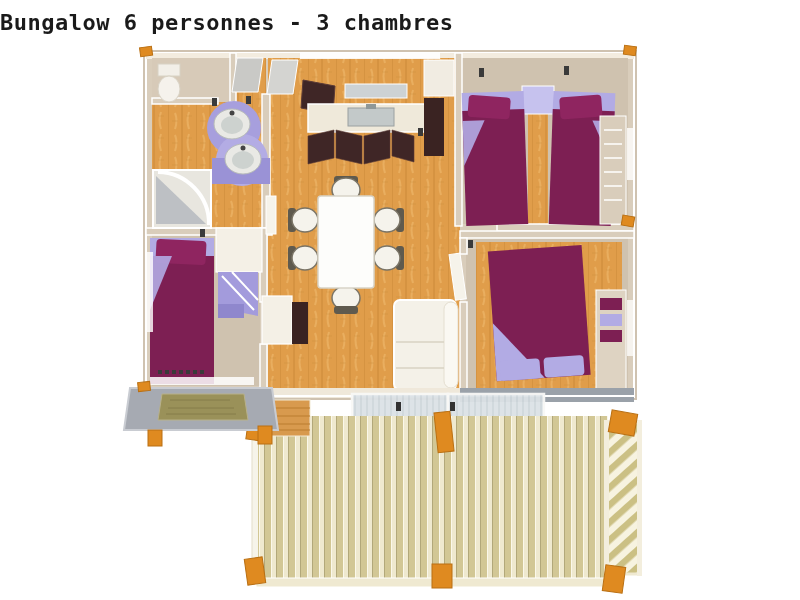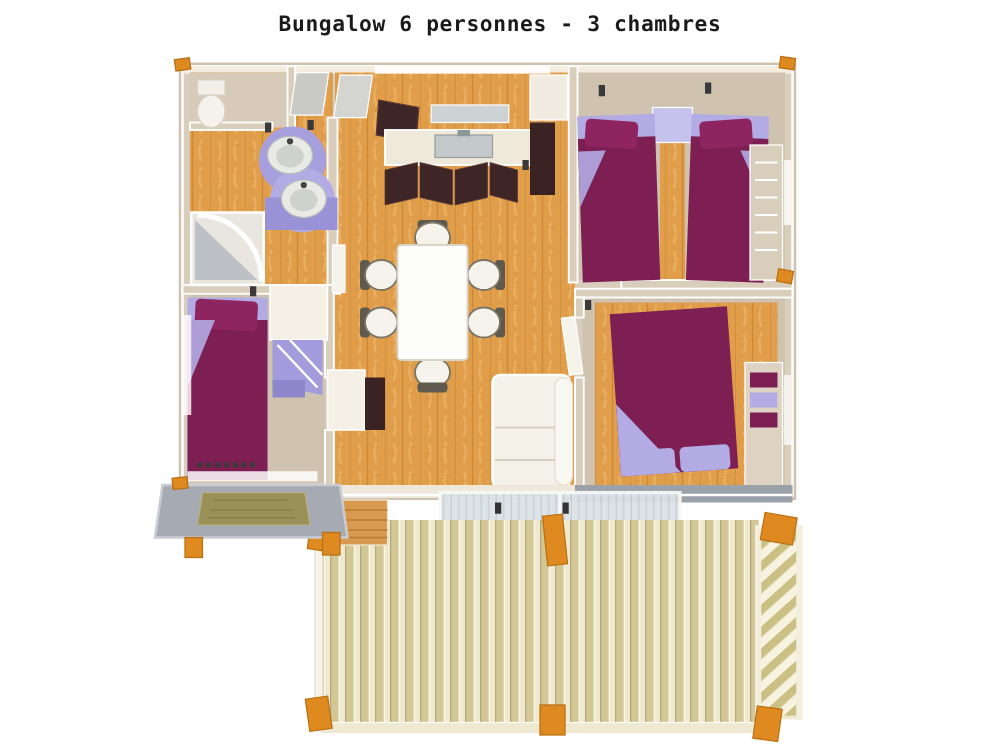--- a/index.html
+++ b/index.html
@@ -5,22 +5,22 @@
   :root{
     --background:#ffffff;
     --title-color:#1a1a1a;
   }
   html,body{margin:0;padding:0;background:var(--background);}
   .stage{
     position:relative;width:800px;height:600px;background:var(--background);
     font-family:"DejaVu Sans Mono","Liberation Mono",monospace;overflow:hidden;
   }
   .plan-title{
-    position:absolute;top:10px;left:0;width:100%;text-align:center;
-    font-size:17px;font-weight:bold;letter-spacing:.5px;color:var(--title-color);
+    position:absolute;top:10px;left:0;width:100%;
+    font-size:22px;font-weight:bold;letter-spacing:.5px;color:var(--title-color);
     margin:0;font-family:"DejaVu Sans Mono","Liberation Mono",monospace;
   }
   svg{position:absolute;top:0;left:0;}
   .wall{fill:#d9cdbb;stroke:#ffffff;stroke-width:1.5;}
   .whitebox{fill:#f4f0e6;stroke:#ffffff;stroke-width:1.2;}
   .magenta{fill:#7d1f53;}
   .magenta-br{fill:#8f2560;}
   .lav{fill:#b2abe4;}
   .dark-cab{fill:#3f2626;stroke:#5a3a36;stroke-width:.6;}
   .orange{fill:#df8a20;stroke:#b96f12;stroke-width:1;}

